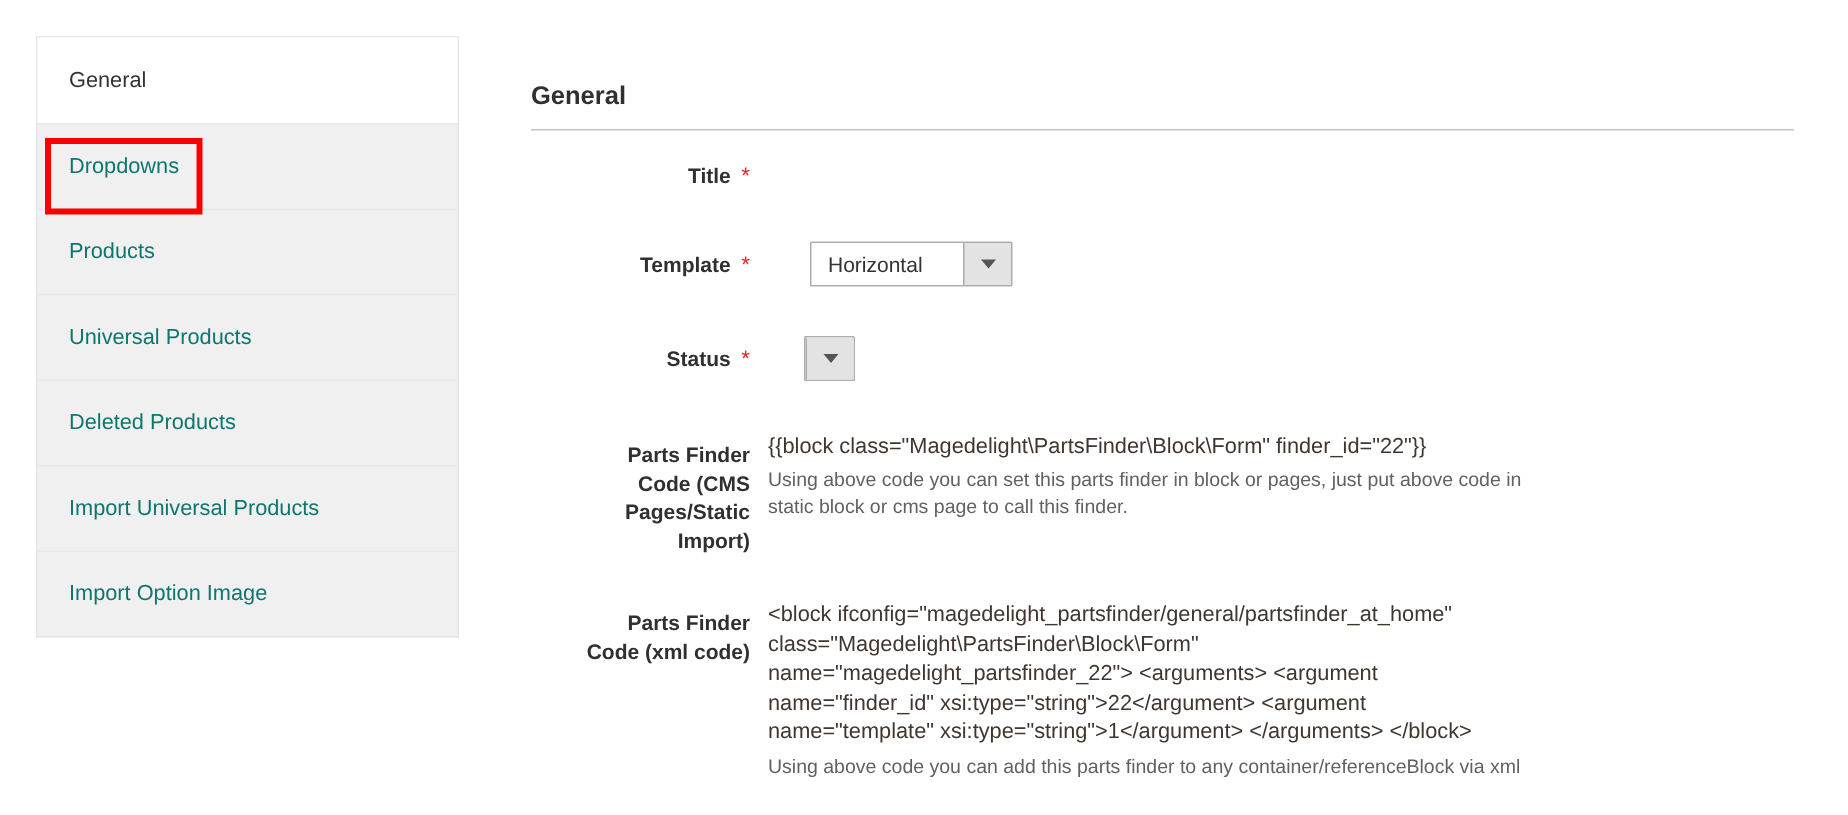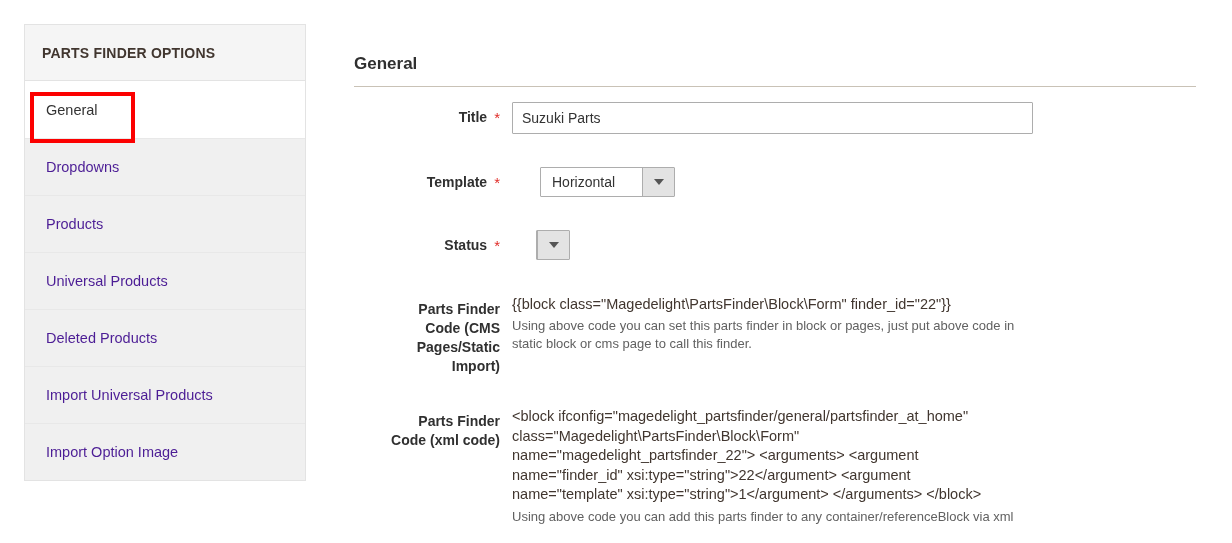--- a/index.html
+++ b/index.html
@@ -48,21 +48,21 @@
     padding: 0;
   }
   .sidebar-item {
     height: 57px;
     display: flex;
     align-items: center;
     padding-left: 21px;
     box-sizing: border-box;
     background: #f0f0f0;
     font-size: 14.5px;
-    color: #4c1d95;
+    color: #0f766e;
     position: relative;
   }
   .sidebar-item + .sidebar-item {
     border-top: 1px solid #e8e8e8;
   }
   .sidebar-item.active {
     background: #ffffff;
     color: #333333;
     border-top: 1px solid #ffffff;
   }
@@ -216,23 +216,20 @@
   .row-status   { margin-top: 29px; gap: 24px; }
   .row-cms      { margin-top: 31px; }
   .row-xml      { margin-top: 27px; }
 
   .label-multiline { line-height: 19px; }
 </style>
 </head>
 <body>
 
 <div class="sidebar">
-  <div class="sidebar-header">
-    <span class="sidebar-title">PARTS FINDER OPTIONS</span>
-  </div>
   <ul class="sidebar-list">
     <li class="sidebar-item active">
       <span>General</span>
     </li>
     <li class="sidebar-item">
       <span>Dropdowns</span>
     </li>
     <li class="sidebar-item">
       <span>Products</span>
     </li>
@@ -255,23 +252,20 @@
 
 <div class="main">
 
   <div class="section-title">General</div>
   <div class="section-rule"></div>
 
   <div class="field-row row-title">
     <div class="field-label-wrap">
       <span class="field-label">Title</span>
       <span class="req-star">*</span>
-    </div>
-    <div class="field-control">
-      <input class="text-input" type="text" value="Suzuki Parts" style="">
     </div>
   </div>
 
   <div class="field-row row-template">
     <div class="field-label-wrap">
       <span class="field-label">Template</span>
       <span class="req-star">*</span>
     </div>
     <div class="field-control">
       <div class="select-box select-template">

